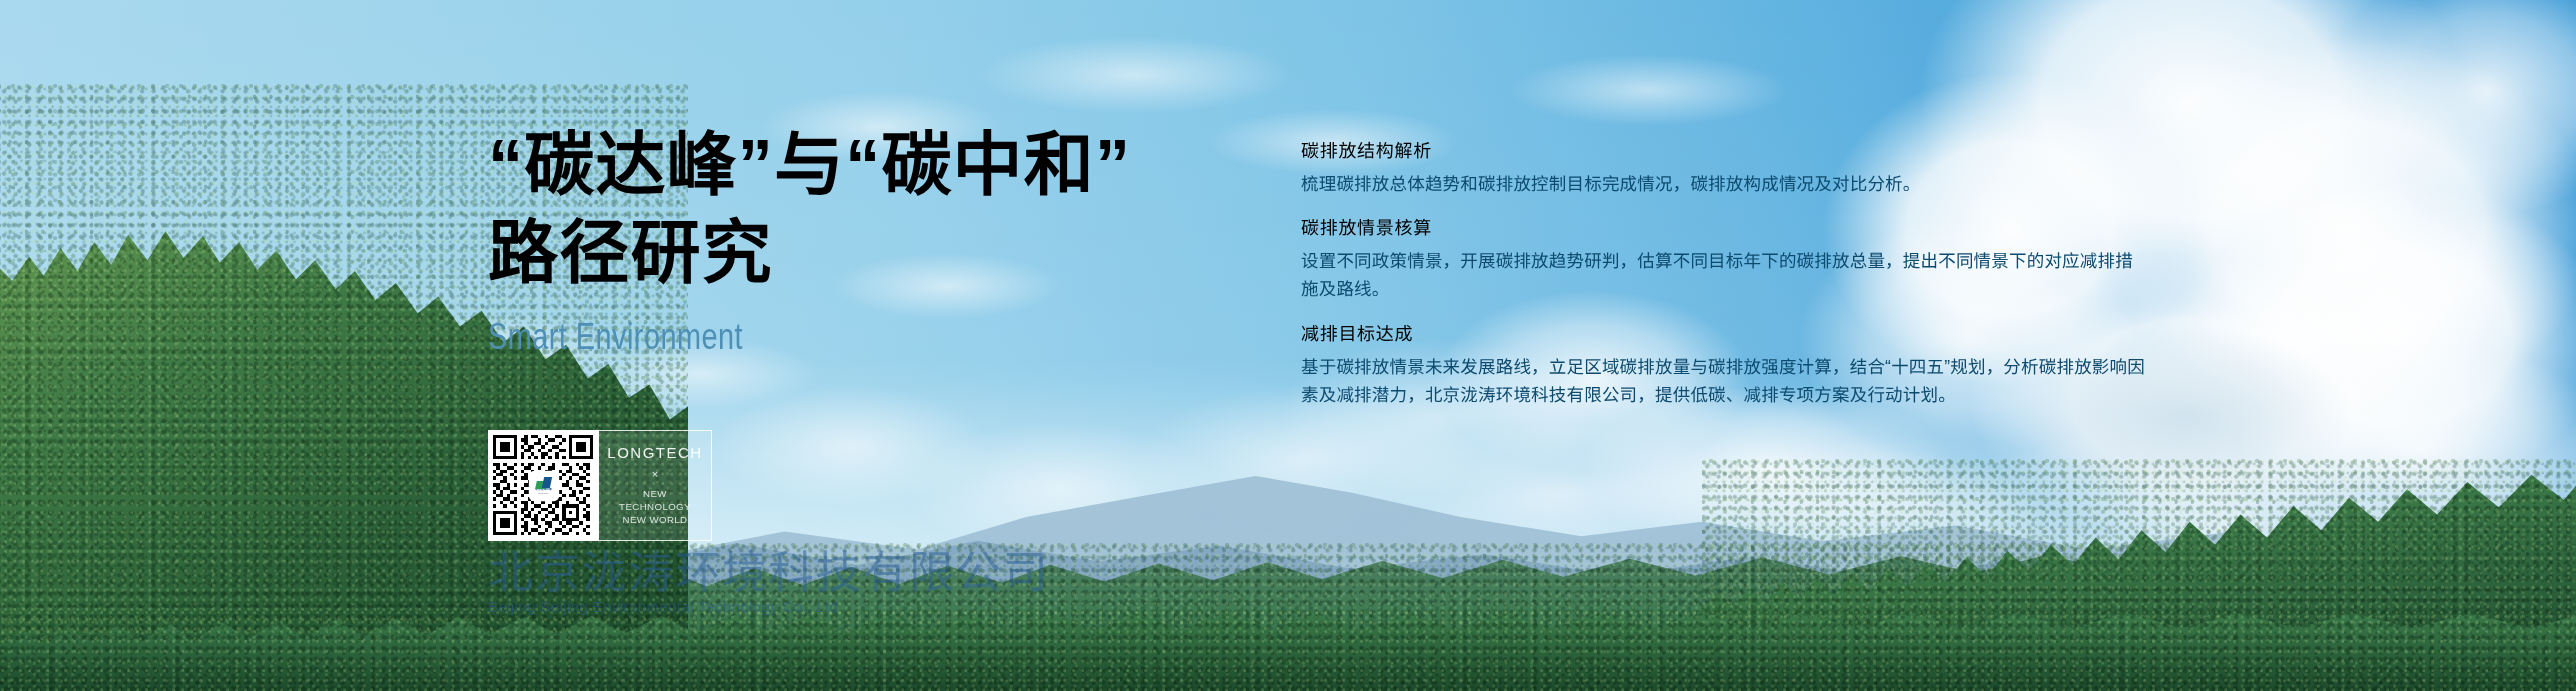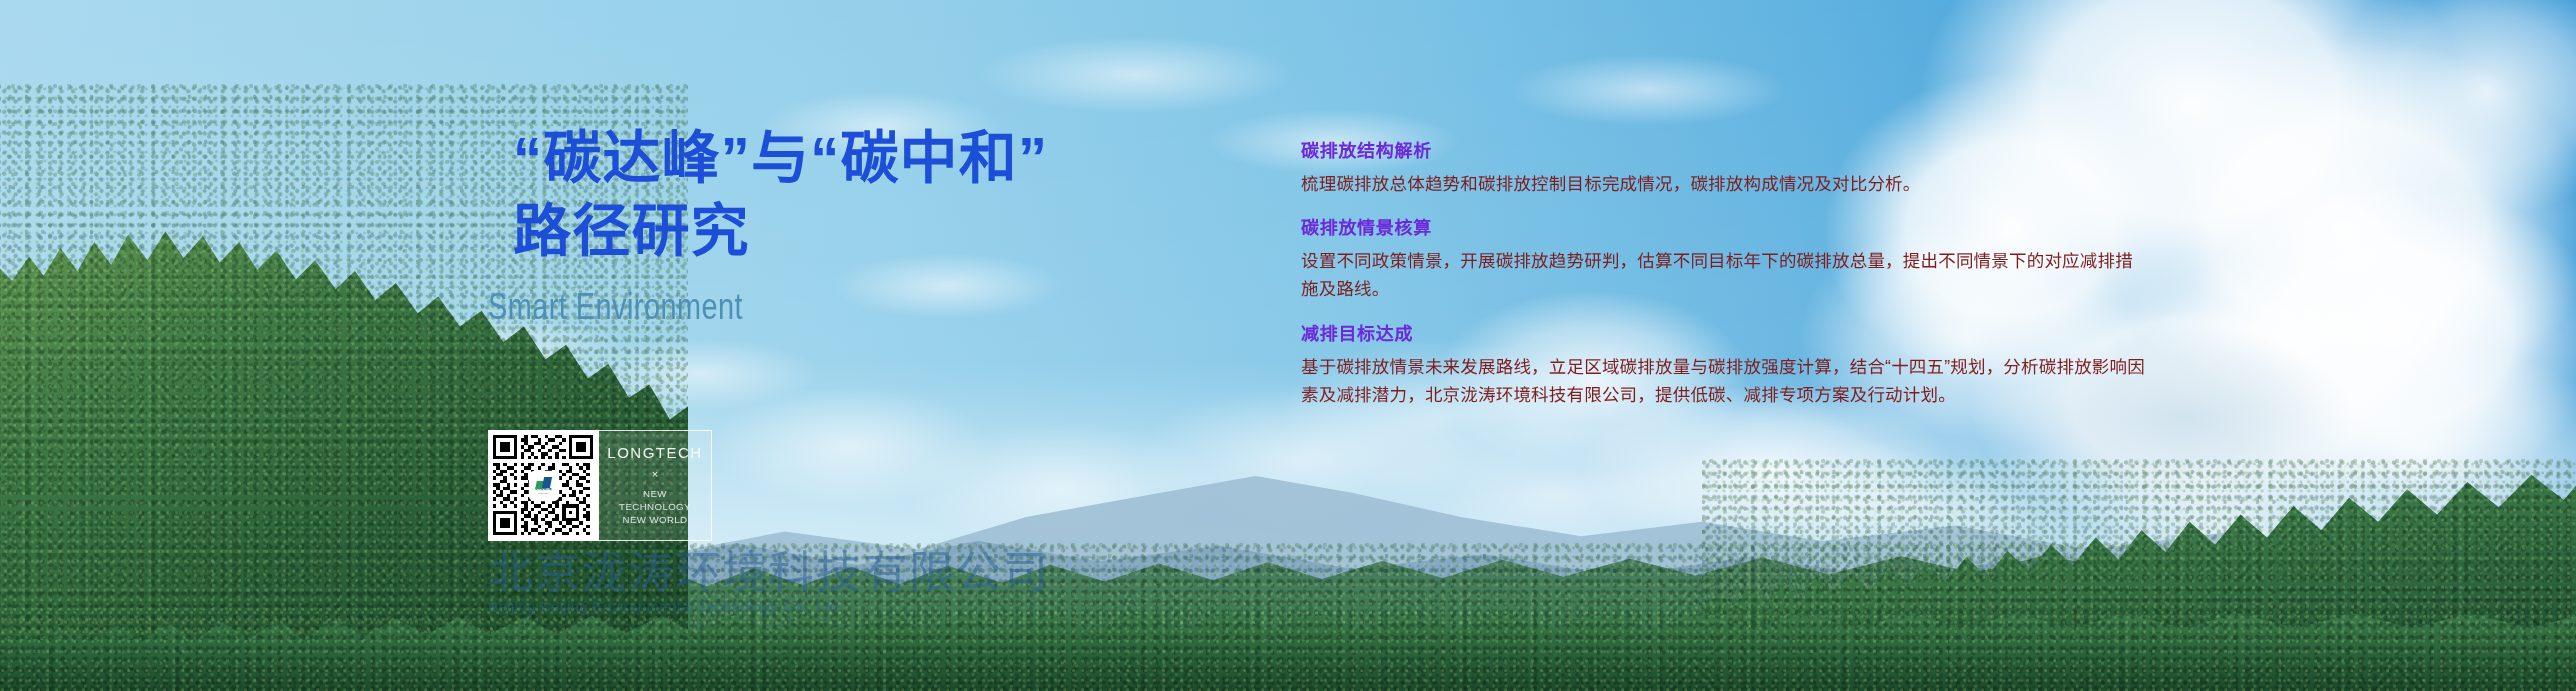--- a/index.html
+++ b/index.html
@@ -94,28 +94,27 @@
   }
 
   
   .title-block{
     position:absolute;
     left:488px;
     top:121px;
     z-index:40;
   }
   .title-line{
-    color:#1d4ed8;
-    font-size:58px;
+    color:#000000;
+    font-size:70px;
     font-weight:700;
     line-height:1.26;
     letter-spacing:1.2px;
     white-space:nowrap;
     font-family:"Liberation Sans","DejaVu Sans",sans-serif;
-    margin-left:25px;
   }
   .title-line.l2{ text-indent:0; }
   .subtitle{
     margin-top:20.5px;
     color:#4E8FB5;
     font-size:37px;
     font-weight:400;
     letter-spacing:0.6px;
     line-height:1;
     white-space:nowrap;
@@ -127,29 +126,29 @@
   .info-col{
     position:absolute;
     left:1301px;
     top:139px;
     width:845px;
     z-index:40;
   }
   .info-block{ margin-bottom:18px; }
   .info-block:last-child{ margin-bottom:0; }
   .info-head{
-    color:#6d28d9;
+    color:#000000;
     font-size:18px;
-    font-weight:700;
+    font-weight:400;
     letter-spacing:0.7px;
     line-height:1.35;
     margin-bottom:6.6px;
   }
   .info-body{
-    color:#7f1d1d;
+    color:#0c4a6e;
     font-size:17.5px;
     font-weight:400;
     line-height:1.62;
     letter-spacing:0.2px;
   }
 
   
   .brand-wrap{
     position:absolute;
     left:488px;

